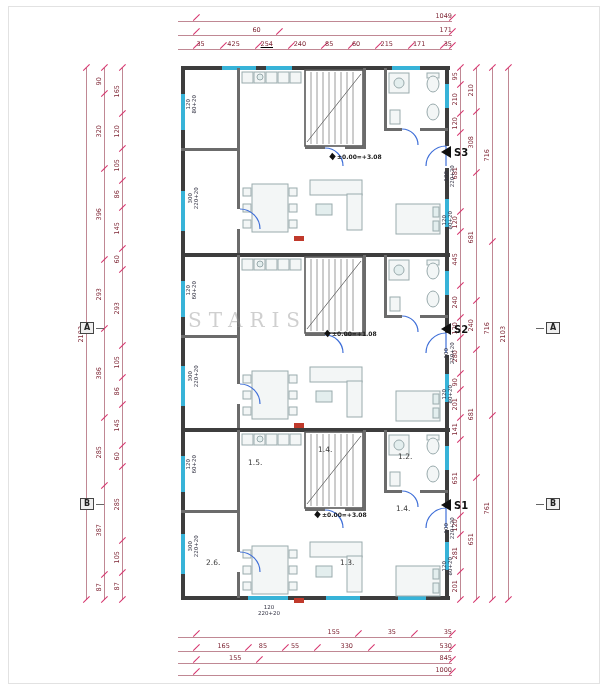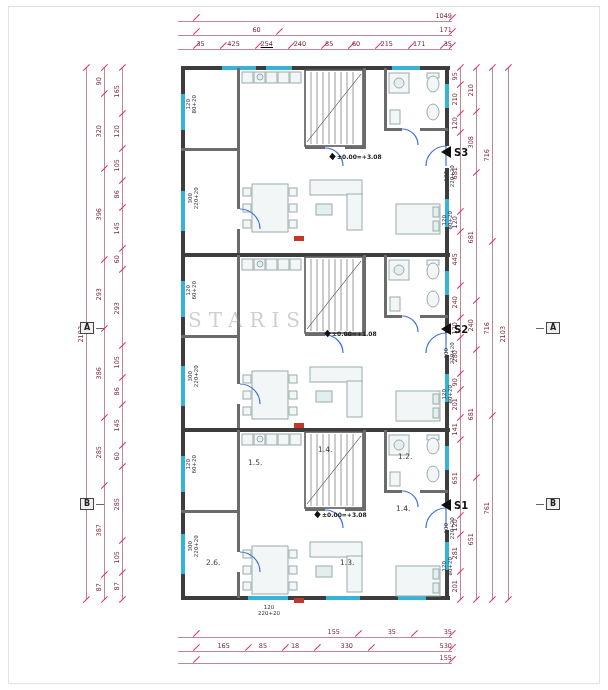--- a/index.html
+++ b/index.html
@@ -310,33 +310,42 @@
       <span class="tick-end"></span>
     </div>
   <div class="chain-h" style="left:178px;top:642px;width:274px;">
       <span class="seg" style="flex-grow: 165;">
         <span class="num">165</span>
       </span>
       <span class="seg" style="flex-grow: 85;">
         <span class="num">85</span>
       </span>
       <span class="seg" style="flex-grow: 45;">
-        <span class="num">18</span>
+        <span class="num">55</span>
       </span>
       <span class="seg" style="flex-grow: 180;">
         <span class="num">330</span>
       </span>
       <span class="seg" style="flex-grow: 530;">
         <span class="num">530</span>
       </span>
       <span class="tick-end"></span>
     </div>
   <div class="chain-h" style="left:178px;top:654px;width:274px;">
       <span class="seg" style="flex-grow: 155;">
         <span class="num">155</span>
+      </span>
+      <span class="seg" style="flex-grow: 845;">
+        <span class="num">845</span>
+      </span>
+      <span class="tick-end"></span>
+    </div>
+  <div class="chain-h" style="left:178px;top:666px;width:274px;">
+      <span class="seg" style="flex-grow: 1000;">
+        <span class="num">1000</span>
       </span>
       <span class="tick-end"></span>
     </div>
 
   <div class="chain-v" style="left:78px;top:68px;height:532px;">
       <span class="seg" style="flex-grow: 2103;">
         <span class="num">2103</span>
       </span>
       <span class="tick-end"></span>
     </div>

